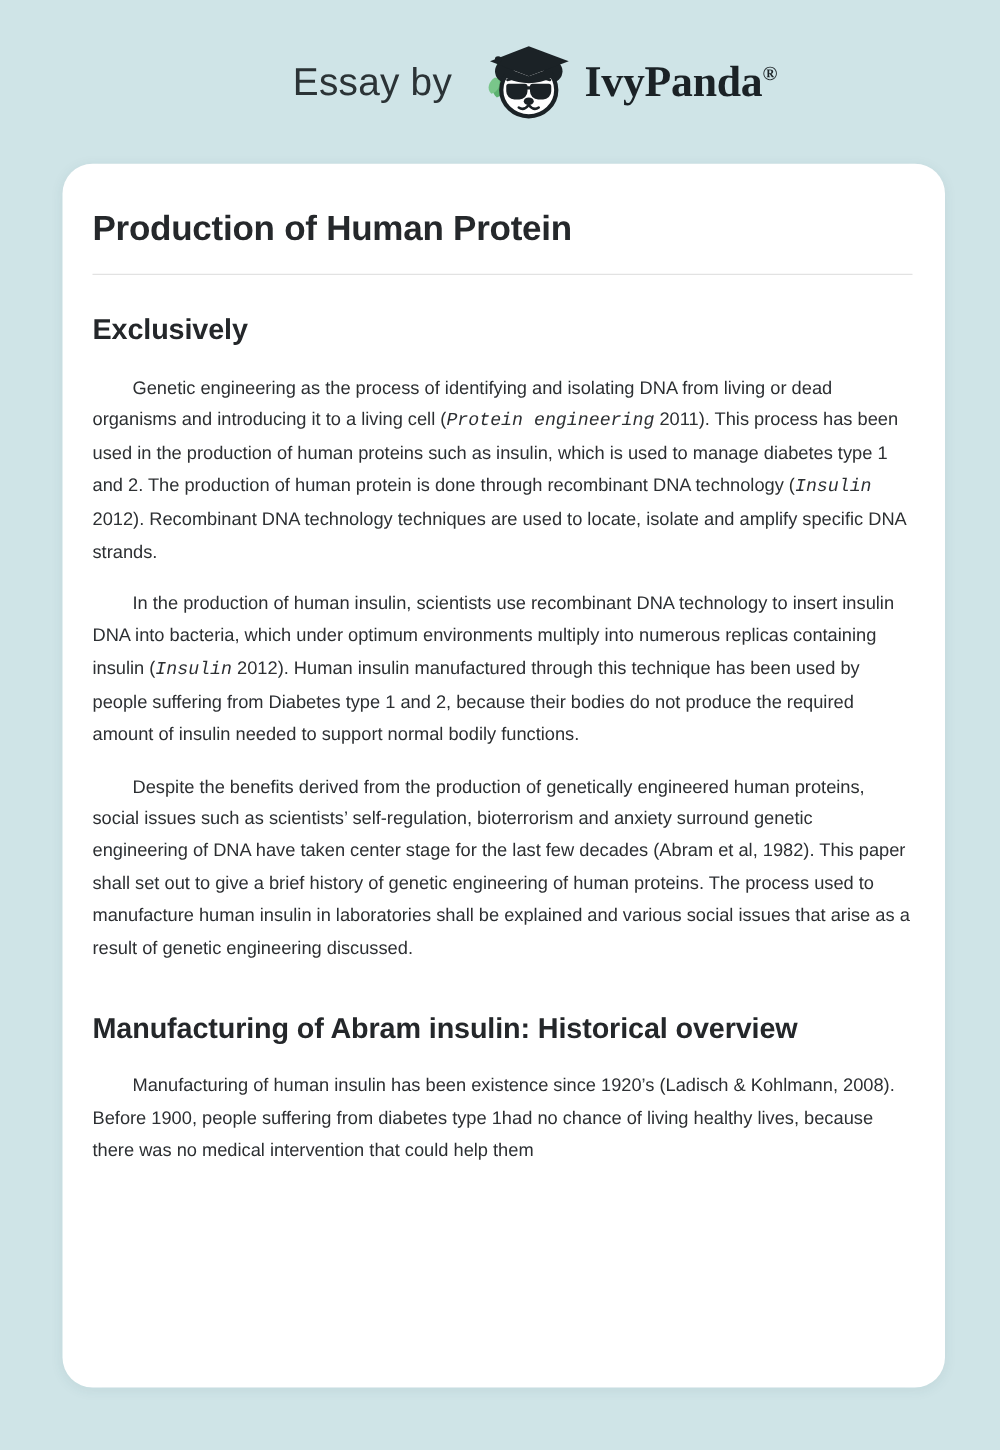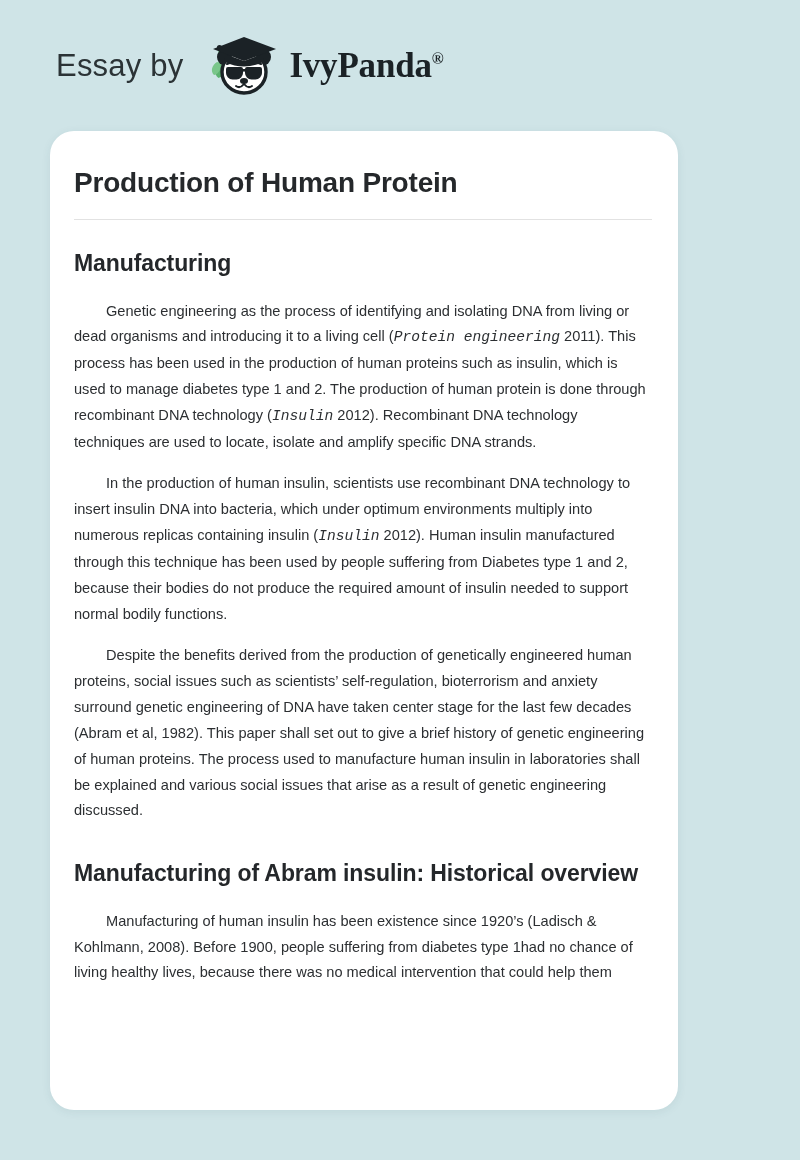--- a/index.html
+++ b/index.html
@@ -20,20 +20,21 @@
   .brand-header {
     position: absolute;
     left: 0;
     top: 0;
     width: 800px;
     height: 131px;
     display: flex;
     align-items: center;
     padding-left: 56px;
     box-sizing: border-box;
+    justify-content: center;
   }
   .essay-by {
     font-size: 31px;
     font-weight: 400;
     color: #2b3336;
     letter-spacing: 0.2px;
     line-height: 1;
     white-space: nowrap;
   }
   .logo-lockup {
@@ -61,21 +62,21 @@
     font-size: 16px;
     vertical-align: super;
     line-height: 1;
   }
 
   
   .paper-card {
     position: absolute;
     left: 50px;
     top: 131px;
-    width: 628px;
+    width: 706px;
     height: 979px;
     background: #ffffff;
     border-radius: 24px;
     box-shadow: 0 2px 10px rgba(40, 80, 90, 0.08);
     overflow: hidden;
     box-sizing: border-box;
   }
   .paper-inner {
     padding: 34px 26px 0 24px;
   }
@@ -180,21 +181,21 @@
 
 <div class="paper-card">
   <div class="paper-inner">
 
     <h1 class="doc-title">Production of Human Protein</h1>
 
 
     <hr class="divider">
 
     <div id="sections-root">
-        <h2 class="h2">Manufacturing</h2>
+        <h2 class="h2">Exclusively</h2>
         <p class="para first-after-h2"><span>Genetic engineering as the process of identifying and isolating DNA from living or dead organisms and introducing it to a living cell (</span><em>Protein engineering</em><span> 2011). This process has been used in the production of human proteins such as insulin, which is used to manage diabetes type 1 and 2. The production of human protein is done through recombinant DNA technology (</span><em>Insulin</em><span> 2012). Recombinant DNA technology techniques are used to locate, isolate and amplify specific DNA strands.</span></p>
         <p class="para"><span>In the production of human insulin, scientists use recombinant DNA technology to insert insulin DNA into bacteria, which under optimum environments multiply into numerous replicas containing insulin (</span><em>Insulin</em><span> 2012). Human insulin manufactured through this technique has been used by people suffering from Diabetes type 1 and 2, because their bodies do not produce the required amount of insulin needed to support normal bodily functions.</span></p>
         <p class="para"><span>Despite the benefits derived from the production of genetically engineered human proteins, social issues such as scientists’ self-regulation, bioterrorism and anxiety surround genetic engineering of DNA have taken center stage for the last few decades (Abram et al, 1982). This paper shall set out to give a brief history of genetic engineering of human proteins. The process used to manufacture human insulin in laboratories shall be explained and various social issues that arise as a result of genetic engineering discussed.</span></p>
         <h2 class="h2 second">Manufacturing of Abram insulin: Historical overview</h2>
         <p class="para first-after-h2"><span>Manufacturing of human insulin has been existence since 1920’s (Ladisch &amp; Kohlmann, 2008). Before 1900, people suffering from diabetes type 1had no chance of living healthy lives, because there was no medical intervention that could help them</span></p>
       </div>
 
   </div>
 </div>
 

